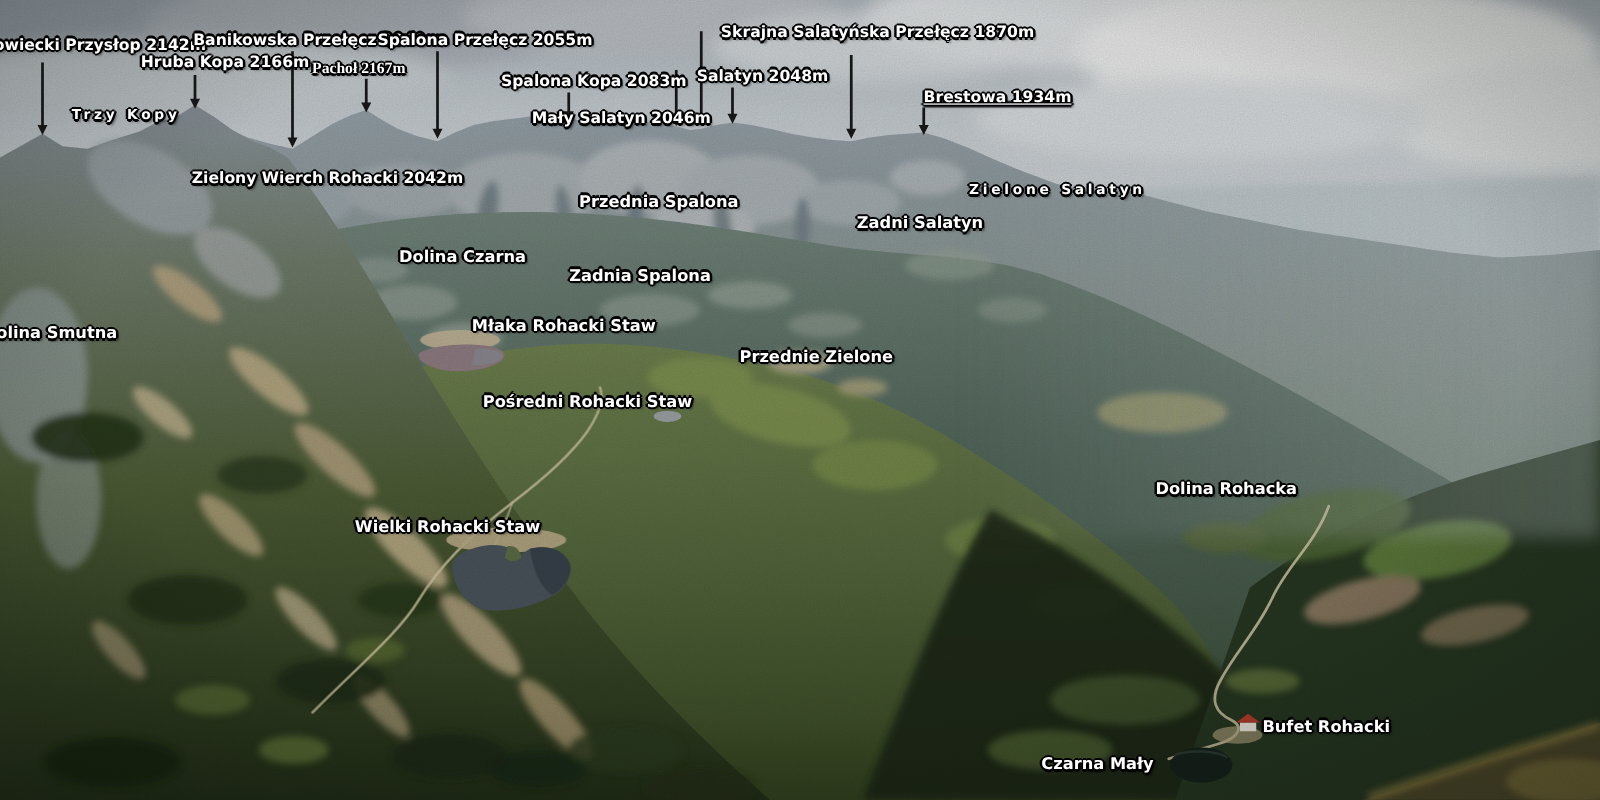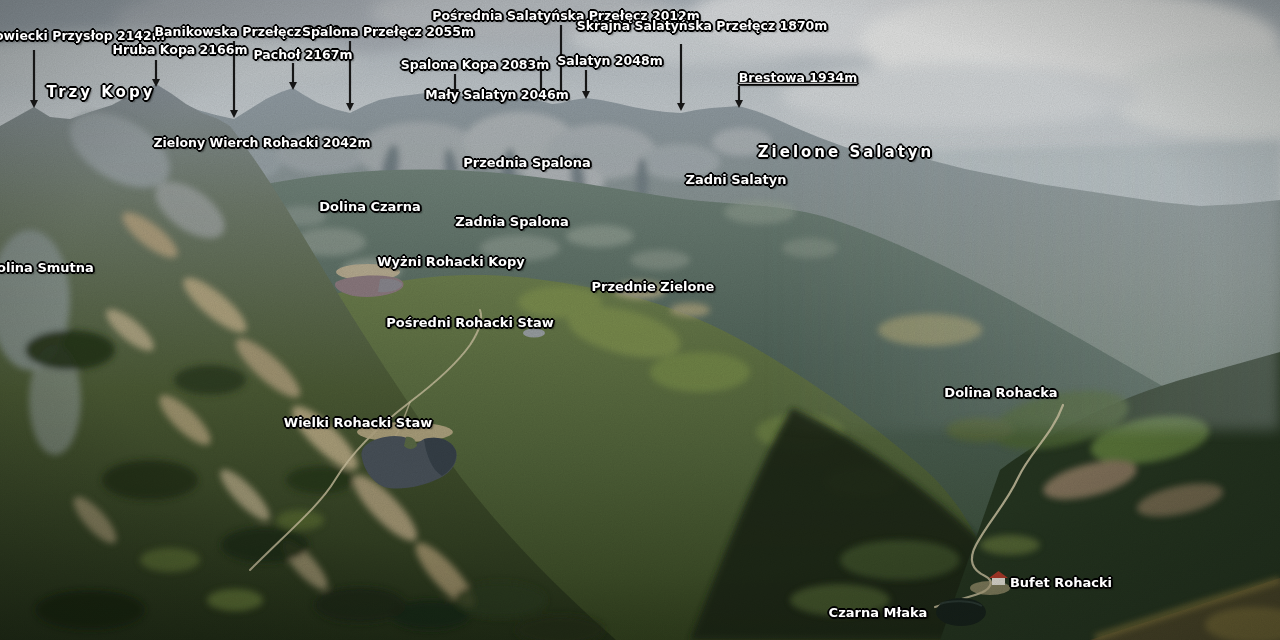--- a/index.html
+++ b/index.html
@@ -15,21 +15,21 @@
     text-shadow:
       -1px -1px 0 var(--label-outline,#000), 0 -1px 0 var(--label-outline,#000), 1px -1px 0 var(--label-outline,#000),
       -1px 0 0 var(--label-outline,#000), 1px 0 0 var(--label-outline,#000),
       -1px 1px 0 var(--label-outline,#000), 0 1px 0 var(--label-outline,#000), 1px 1px 0 var(--label-outline,#000),
       -2px 0 0 var(--label-outline,#000), 2px 0 0 var(--label-outline,#000),
       0 -2px 0 var(--label-outline,#000), 0 2px 0 var(--label-outline,#000),
       2px 2px 2px rgba(0,0,0,.55);
   }
   .label.peak{font-size:12.5px;}
   .label.place{font-size:13px;}
-  .label.ridge{font-size:15px;letter-spacing:3px;}
+  .label.ridge{font-size:11px;letter-spacing:3px;}
   .lake-wyzni{fill:var(--lake-wyzni,#8d7b80);}
   .lake-wielki{fill:var(--lake-wielki,#49525a);}
   .lake-czarna{fill:var(--lake-czarna,#16211b);}
   .lake-posredni{fill:var(--lake-posredni,#9aa0a3);}
   .hut-roof{fill:var(--hut-roof,#b23b2a);}
   .trail{stroke:var(--trail,#cfc5a4);fill:none;stroke-linecap:round;}
 </style>
 </head>
 <body>
 
@@ -273,37 +273,36 @@
       <g>
         <line x1="180" y1="143" x2="169" y2="143" stroke="#161616" stroke-width="2.2"></line>
         <polygon points="163,143 171,139 171,147" fill="#161616"></polygon>
       </g>
     </svg>
 
   <div id="label-layer">
       <div class="label peak" style="left: 71px; top: 36px;">Jałowiecki Przysłop 2142m</div>
       <div class="label peak" style="left: 180px; top: 50px;">Hruba Kopa 2166m</div>
       <div class="label peak" style="left: 241px; top: 32px; padding-left: 26px;">Banikowska Przełęcz 2040m</div>
-      <div class="label peak" style="left: 303px; top: 55px;">Pachoł 2167m</div>
+      <div class="label peak" style="left: 287px; top: 55px; font-family: Liberation Serif, serif;">Pachoł 2167m</div>
       <div class="label peak" style="left: 388px; top: 32px;">Spalona Przełęcz 2055m</div>
       <div class="label peak" style="left: 497px; top: 47px; margin-top: 48px;">Mały Salatyn 2046m</div>
       <div class="label peak" style="left: 475px; top: 65px;">Spalona Kopa 2083m</div>
-      <div class="label peak" style="left: 566px; top: 16px;">Pośrednia Salatyńska Przełęcz 2012m</div>
       <div class="label peak" style="left: 610px; top: 61px;">Salatyn 2048m</div>
       <div class="label peak" style="left: 702px; top: 26px;">Skrajna Salatyńska Przełęcz 1870m</div>
       <div class="label peak" style="left: 798px; top: 78px; text-decoration: underline;">Brestowa 1934m</div>
       <div class="label peak" style="left: 262px; top: 143px;">Zielony Wierch Rohacki 2042m</div>
       <div class="label ridge" style="left: 101px; top: 92px;">Trzy Kopy</div>
       <div class="label ridge" style="left: 846px; top: 152px;">Zielone Salatyn</div>
       <div class="label place" style="left: 527px; top: 162px;">Przednia Spalona</div>
       <div class="label place" style="left: 736px; top: 179px;">Zadni Salatyn</div>
       <div class="label place" style="left: 370px; top: 206px;">Dolina Czarna</div>
       <div class="label place" style="left: 512px; top: 221px;">Zadnia Spalona</div>
       <div class="label place" style="left: 40px; top: 267px;">Dolina Smutna</div>
-      <div class="label place" style="left: 451px; top: 261px;">Wyżni Rohacki Kopy</div>
+      <div class="label place" style="left: 451px; top: 261px;">Młaka Rohacki Staw</div>
       <div class="label place" style="left: 625px; top: 286px; margin-left: 28px;">Przednie Zielone</div>
       <div class="label place" style="left: 470px; top: 322px;">Pośredni Rohacki Staw</div>
       <div class="label place" style="left: 358px; top: 422px;">Wielki Rohacki Staw</div>
-      <div class="label place" style="left: 981px; top: 392px; margin-left: 20px;">Dolina Rohacka</div>
+      <div class="label place" style="left: 981px; top: 392px;">Dolina Rohacka</div>
       <div class="label place" style="left: 1061px; top: 582px;">Bufet Rohacki</div>
-      <div class="label place" style="left: 878px; top: 612px;">Czarna Młaka</div>
+      <div class="label place" style="left: 878px; top: 612px;">Czarna Mały</div>
     </div>
 </div>
 
 </body></html>

